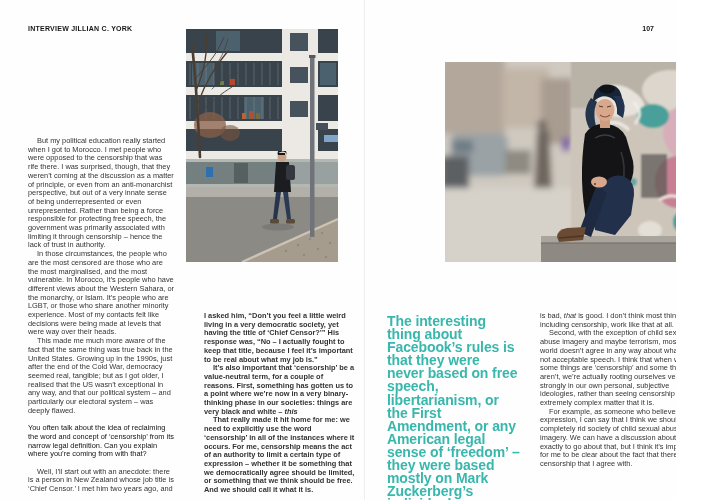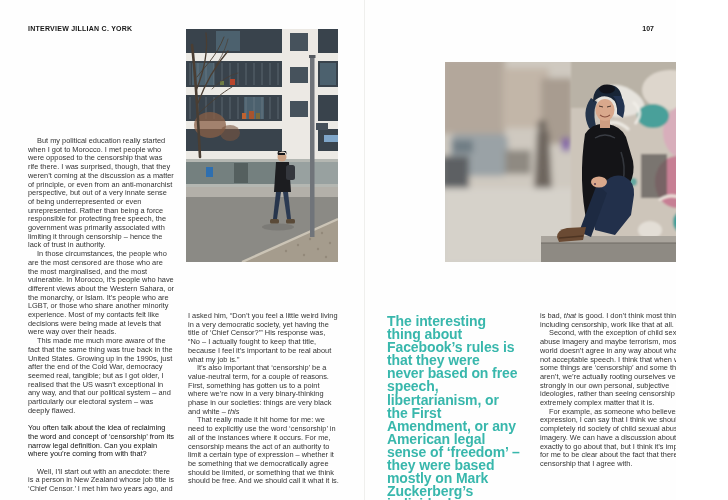--- a/index.html
+++ b/index.html
@@ -16,21 +16,21 @@
     position:absolute;right:22px;top:25px;font-size:7px;font-weight:600;color:#161616;
   }
   .photo{position:absolute;overflow:hidden;}
   .photo svg{display:block;width:100%;height:100%;}
   .photo-left{left:186px;top:29px;width:152px;height:233px;}
   .photo-right{left:445px;top:62px;width:252px;height:200px;}
   .col{position:absolute;font-size:7.4px;line-height:8.7px;text-align:left;color:#333333;}
   .col p{margin:0;}
   .col p.indent{text-indent:9px;}
   .col1{left:28px;top:137px;width:146px;}
-  .col2{left:188px;top:312px;width:151px;}
+  .col2{left:204px;top:312px;width:151px;font-weight:bold;}
   .col3{left:540px;top:312px;width:166px;}
   .question{font-weight:normal;color:#111;margin:8.7px 0 8.7px 0 !important;}
   .pull-quote{
     position:absolute;left:387px;top:315px;width:133px;
     font-weight:bold;font-size:14px;line-height:13.1px;letter-spacing:-.1px;
   }
   i{font-style:italic;}
 </style>
 </head>
 <body>

